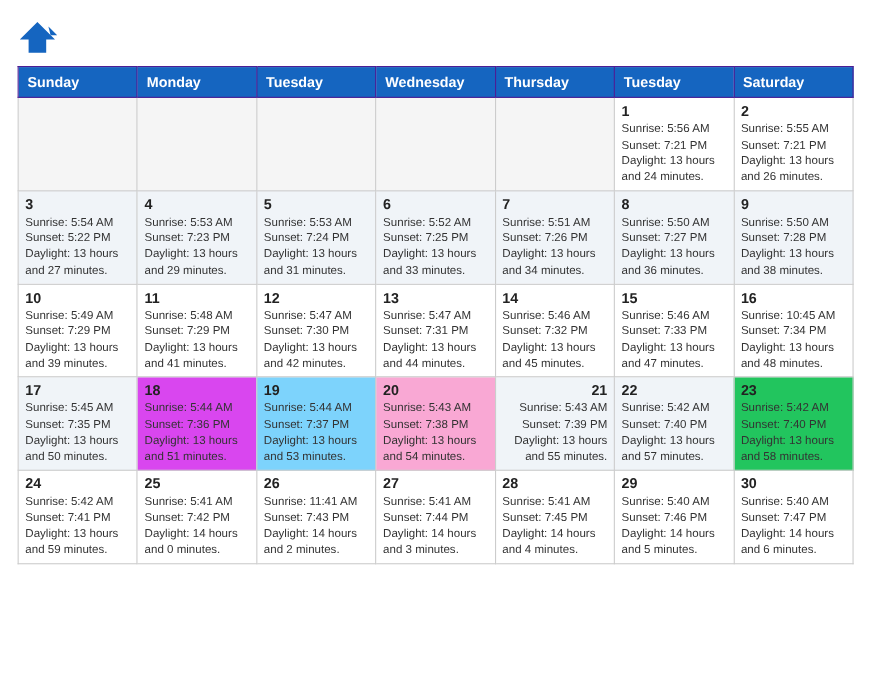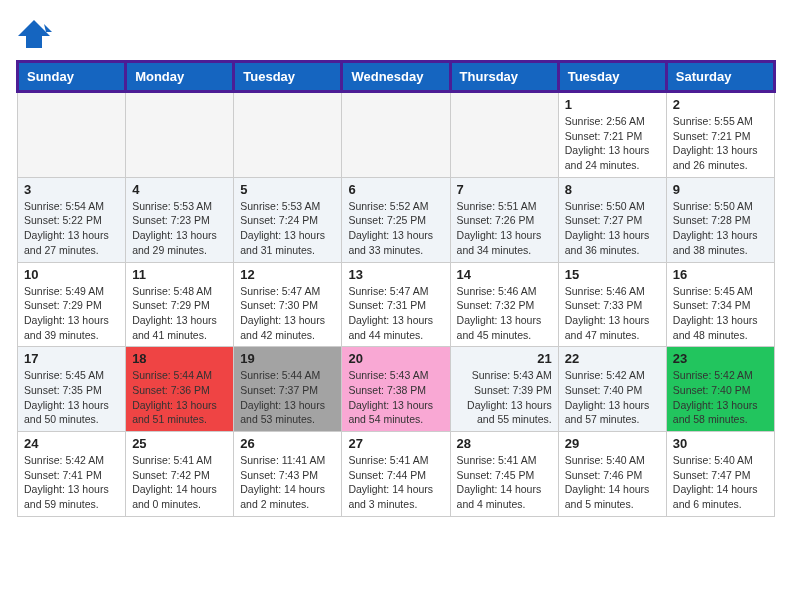--- a/index.html
+++ b/index.html
@@ -33,21 +33,21 @@
       border-collapse: collapse;
       table-layout: fixed;
     }
     .calendar-table th {
       background-color: #1565c0;
       color: #fff;
       font-size: 13px;
       font-weight: bold;
       text-align: left;
       padding: 6px 8px;
-      border: 3px solid #4c1d95;
+      border: 1px solid #4c1d95;
     }
     .calendar-table td {
       vertical-align: top;
       padding: 4px 6px;
       border: 1px solid #ccc;
       height: 80px;
       font-size: 11px;
       color: #222;
       background: #fff;
     }
@@ -123,21 +123,21 @@
   </thead>
   <tbody id="calendar-body">
   <tr>
         <td class="empty"></td>
         <td class="empty"></td>
         <td class="empty"></td>
         <td class="empty"></td>
         <td class="empty"></td>
         <td>
           <span class="day-number">1</span>
-          <div class="day-info">Sunrise: 2:56 AM
+          <div class="day-info">Sunrise: 5:56 AM
 Sunset: 7:21 PM
 Daylight: 13 hours
 and 24 minutes.</div>
         </td>
         <td>
           <span class="day-number">2</span>
           <div class="day-info">Sunrise: 5:55 AM
 Sunset: 7:21 PM
 Daylight: 13 hours
 and 26 minutes.</div>
@@ -232,42 +232,42 @@
         </td>
         <td>
           <span class="day-number">15</span>
           <div class="day-info">Sunrise: 5:46 AM
 Sunset: 7:33 PM
 Daylight: 13 hours
 and 47 minutes.</div>
         </td>
         <td>
           <span class="day-number">16</span>
-          <div class="day-info">Sunrise: 5:45 AM
+          <div class="day-info">Sunrise: 10:45 AM
 Sunset: 7:34 PM
 Daylight: 13 hours
 and 48 minutes.</div>
         </td>
       </tr>
       <tr>
         <td style="background: rgb(240, 244, 248);">
           <span class="day-number">17</span>
           <div class="day-info">Sunrise: 5:45 AM
 Sunset: 7:35 PM
 Daylight: 13 hours
 and 50 minutes.</div>
         </td>
-        <td style="background: #ef4444; margin-left: 20px;">
+        <td style="background: #d946ef; margin-left: 20px;">
           <span class="day-number">18</span>
           <div class="day-info">Sunrise: 5:44 AM
 Sunset: 7:36 PM
 Daylight: 13 hours
 and 51 minutes.</div>
         </td>
-        <td style="background: #a3a3a3;">
+        <td style="background: #7dd3fc;">
           <span class="day-number">19</span>
           <div class="day-info">Sunrise: 5:44 AM
 Sunset: 7:37 PM
 Daylight: 13 hours
 and 53 minutes.</div>
         </td>
         <td style="background: #f9a8d4;">
           <span class="day-number">20</span>
           <div class="day-info">Sunrise: 5:43 AM
 Sunset: 7:38 PM

